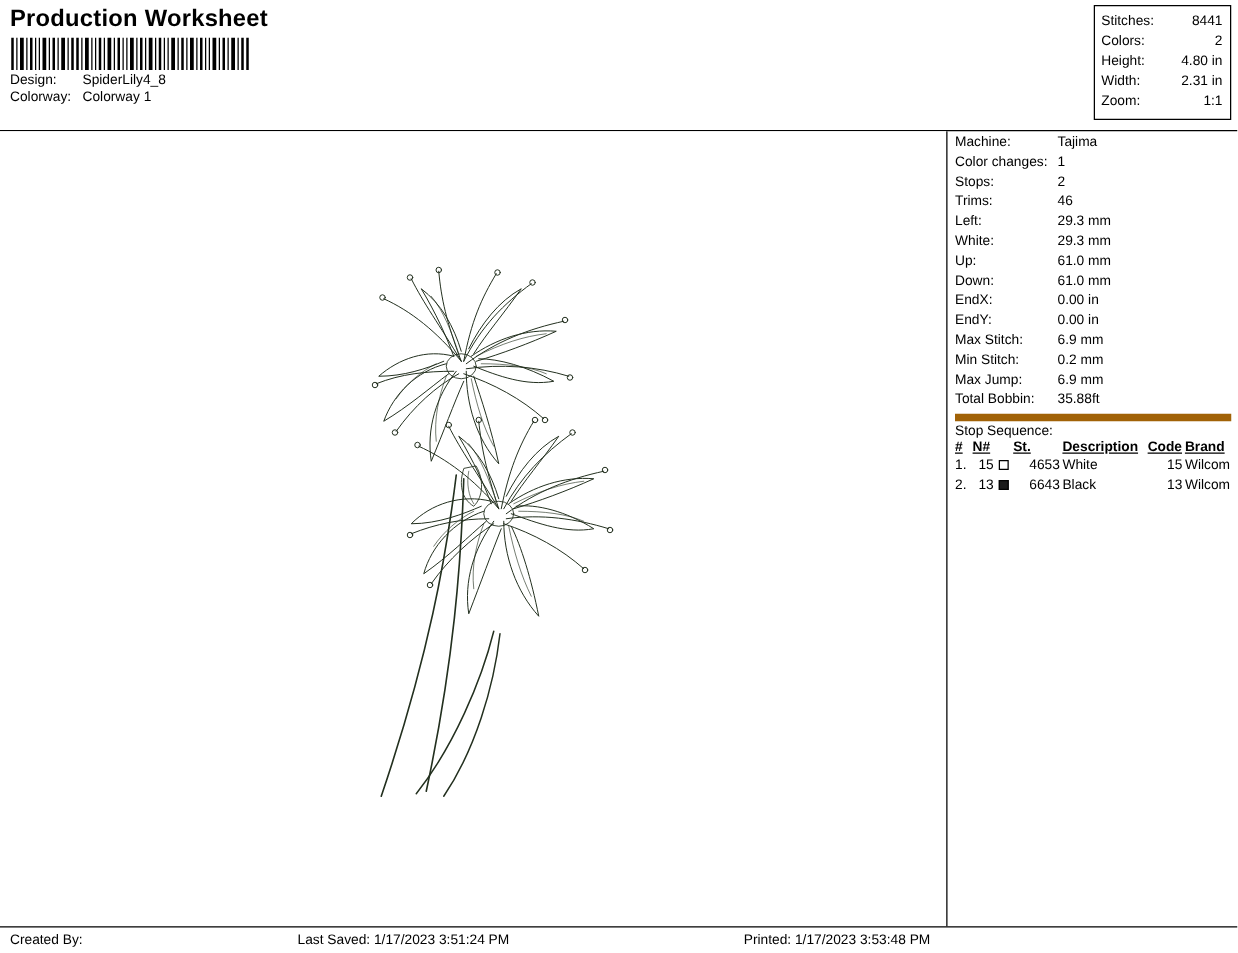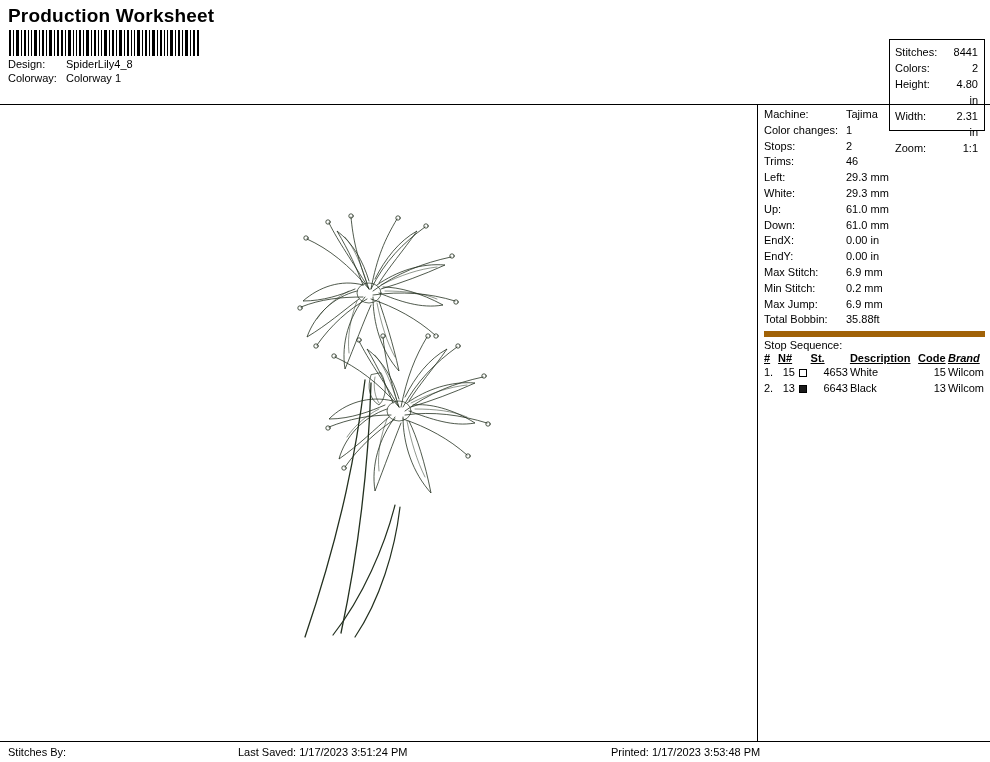--- a/index.html
+++ b/index.html
@@ -63,26 +63,25 @@
   }
   .kv-value {
     flex: 1 1 auto;
   }
 
   
   .stats-box {
     position: absolute;
     right: 5px;
     top: 4px;
-    width: 96px;
+    width: 110px;
     height: 92px;
     border: 1px solid #000;
     box-sizing: border-box;
     padding: 4px 5px 0 5px;
-    margin-top: 35px;
   }
   .stats-row {
     display: flex;
     font-size: 11px;
     line-height: 16px;
   }
   .stats-name {
     flex: 0 0 54px;
   }
   .stats-val {
@@ -166,21 +165,21 @@
   td.c-sw  { width: 14px; text-align: center; }
   td.c-st  { width: 32px; text-align: right; }
   td.c-desc{ width: 70px; text-align: left; }
   td.c-code{ width: 28px; text-align: right; }
   td.c-brand{ text-align: right; }
   th.h-idx { width: 14px; }
   th.h-nn  { width: 34px; text-align: left;}
   th.h-st  { width: 46px; text-align: right;}
   th.h-desc{ width: 70px; }
   th.h-code{ width: 28px; text-align: right;}
-  th.h-brand{ text-align: right; font-style: italic;}
+  th.h-brand{ text-align: right;}
   .swatch {
     display: inline-block;
     width: 8px;
     height: 8px;
     border: 1px solid #000;
     box-sizing: border-box;
     vertical-align: -1px;
   }
 
   
@@ -194,21 +193,21 @@
     box-sizing: border-box;
     font-size: 11px;
   }
   .footer-inner {
     position: relative;
     width: 990px;
     height: 21px;
   }
   .f-created { position: absolute; left: 8px;  top: 4px; }
   .f-saved   { position: absolute; left: 238px; top: 4px; }
-  .f-printed { position: absolute; left: 611px; top: 4px; }
+  .f-printed { position: absolute; left: 595px; top: 4px; }
   .f-page    { position: absolute; right: 8px;  top: 4px; margin-top: 21px; }
 </style>
 </head>
 <body>
 
 <div class="sheet">
 
   <div class="header">
 
     <div class="header-left">
@@ -489,20 +488,20 @@
             <td class="c-code">13</td>
             <td class="c-brand">Wilcom</td>
           </tr>
         </tbody>
       </table>
     </div>
   </div>
 
   <div class="footer">
     <div class="footer-inner">
-      <div class="f-created">Stitches By:</div>
+      <div class="f-created">Created By:</div>
       <div class="f-saved">Last Saved: 1/17/2023 3:51:24 PM</div>
       <div class="f-printed">Printed: 1/17/2023 3:53:48 PM</div>
       <div class="f-page">Page 1 of 1</div>
     </div>
   </div>
 
 </div>
 
 </body></html>

